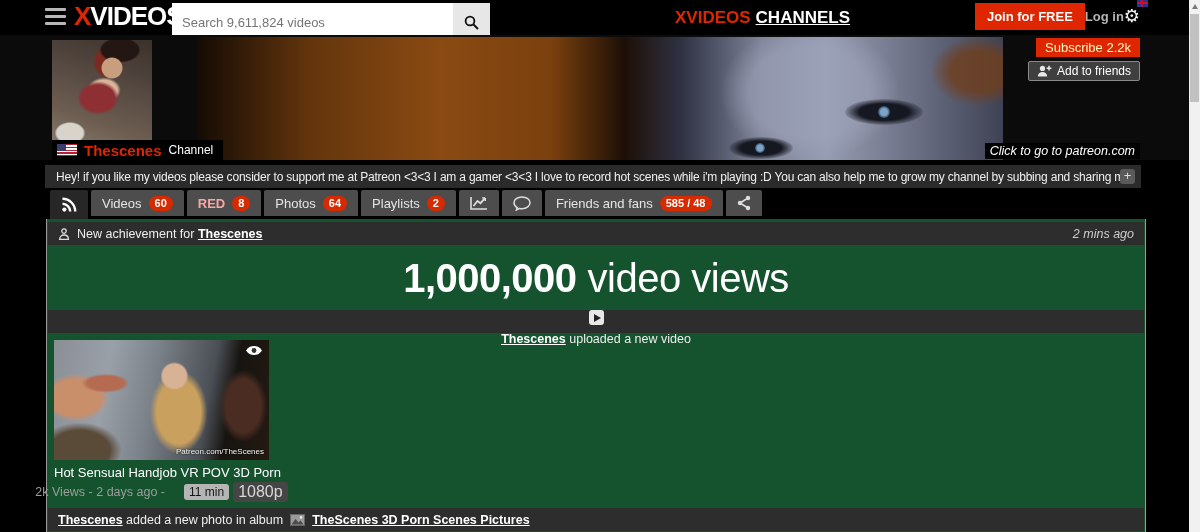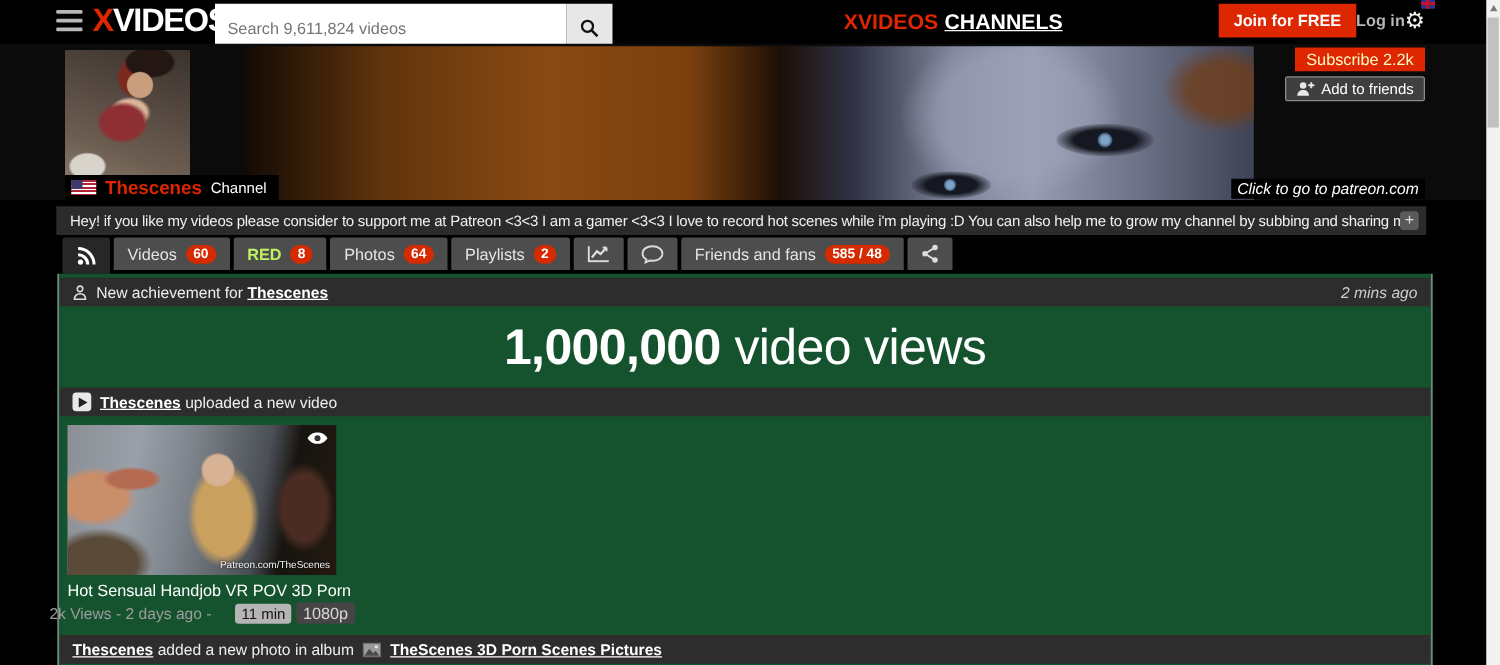--- a/index.html
+++ b/index.html
@@ -63,28 +63,28 @@
 
   
   .desc-bar { position:absolute; top:165px; left:45px; width:1096px; height:23px; background:#2b2b2b; display:flex; align-items:center; padding:0 6px 0 11px; }
   .desc-text { color:#f0f0f0; font-size:12px; letter-spacing:-0.2px; white-space:nowrap; overflow:hidden; }
   .plus-icon { margin-left:auto; min-width:15px; height:15px; background:#5a5a5a; border-radius:3px; color:#ddd; font-size:13px; line-height:14px; text-align:center; cursor:pointer; flex:none; }
 
   
   .tabs { position:absolute; top:190px; left:50px; display:flex; gap:3px; align-items:flex-start; }
   .tab { background:#4d4d4d; height:26px; display:flex; align-items:center; gap:7px; padding:0 11px; color:#e5e5e5; font-size:13px; cursor:pointer; border-radius:2px 2px 0 0; white-space:nowrap; }
   .tab.active { background:#272727; height:29px; }
-  .tab .bold { font-weight:bold; color:#bef264; }
+  .tab .bold { font-weight:bold; color:#fca5a5; }
   .badge { background:#d62a00; color:#fff; font-size:11px; font-weight:bold; border-radius:10px; padding:2px 6px; min-width:9px; text-align:center; line-height:11px; }
 
   
   .panel { position:absolute; top:219px; left:46px; width:1100px; height:313px; background:#14532d; border-left:1px solid #9a9a9a; border-right:1px solid #9a9a9a; }
   .feed-bar { position:absolute; left:1px; right:1px; height:23px; background:#2d2d2d; display:flex; align-items:center; gap:7px; padding:0 10px; color:#eee; font-size:12.5px; }
   .bar-achievement { top:3px; }
-  .bar-upload { top:91px; }
+  .bar-upload { top:91px;flex-direction:column; }
   .bar-album { top:289px; }
   .feed-bar .time { margin-left:auto; color:#ccc; font-style:italic; }
   .userlink { color:#fff; font-weight:bold; text-decoration:underline; cursor:pointer; }
   .headline { position:absolute; top:30px; left:0; width:100%; height:58px; display:flex; align-items:center; justify-content:center; color:#fff; font-size:40px; letter-spacing:-0.5px; }
   .headline .num { font-weight:bold; margin-right:11px; }
   .play-icon { width:15px; height:15px; background:#e8e8e8; border-radius:3px; display:flex; align-items:center; justify-content:center; flex:none; }
   .play-icon i { display:block; width:0; height:0; border-left:7px solid #222; border-top:4.5px solid transparent; border-bottom:4.5px solid transparent; margin-left:2px; }
 
   
   .video-card { position:absolute; left:7px; top:121px; width:215px; cursor:pointer; }
@@ -95,21 +95,21 @@
       radial-gradient(ellipse 42px 30px at 10% 48%, #c98e6a 0 60%, transparent 80%),
       radial-gradient(circle 14px at 56% 30%, #d8b295 0 85%, transparent 100%),
       radial-gradient(ellipse 40px 58px at 58% 60%, #c9a05e 0 55%, transparent 72%),
       radial-gradient(ellipse 60px 40px at 12% 92%, #5a4a38 0 50%, transparent 70%),
       linear-gradient(100deg, #8a8f96 0%, #9aa0a8 25%, #7c8289 45%, #4a4e55 70%, #17140f 80%, #241a12 100%); }
   .thumb .eye-icon { position:absolute; top:5px; right:6px; }
   .thumb .watermark { position:absolute; right:5px; bottom:4px; color:#f5f5f5; font-size:8px; text-shadow:0 0 2px #000; }
   .video-title { margin-top:5px; color:#fff; font-size:13px; text-align:center; white-space:nowrap; }
   .video-meta { margin-top:2px; color:#9d9d9d; font-size:12.5px; text-align:center; white-space:nowrap; display:flex; justify-content:center; align-items:center; gap:4px; }
   .dur-badge { background:#b5b5b5; color:#151515; border-radius:3px; padding:1px 5px; font-size:12px;margin-left:15px; }
-  .qual-badge { background:#454545; color:#d8d8d8; border-radius:3px; padding:1px 5px; font-size:13px; }
+  .qual-badge { background:#454545; color:#d8d8d8; border-radius:3px; padding:1px 5px; font-size:16px; }
 
   
   .scrollbar { position:absolute; right:0; top:0; width:11px; height:532px; background:#f1f1f1; }
   .scroll-up { position:absolute; top:4px; left:2.5px; width:0; height:0; border-left:3px solid transparent; border-right:3px solid transparent; border-bottom:5px solid #7a7a7a; }
   .scroll-thumb { position:absolute; top:14px; left:1px; width:9px; height:88px; background:#c1c1c1; cursor:pointer; }
 
   svg { display:block; }
 </style>
 </head>
 <body>

